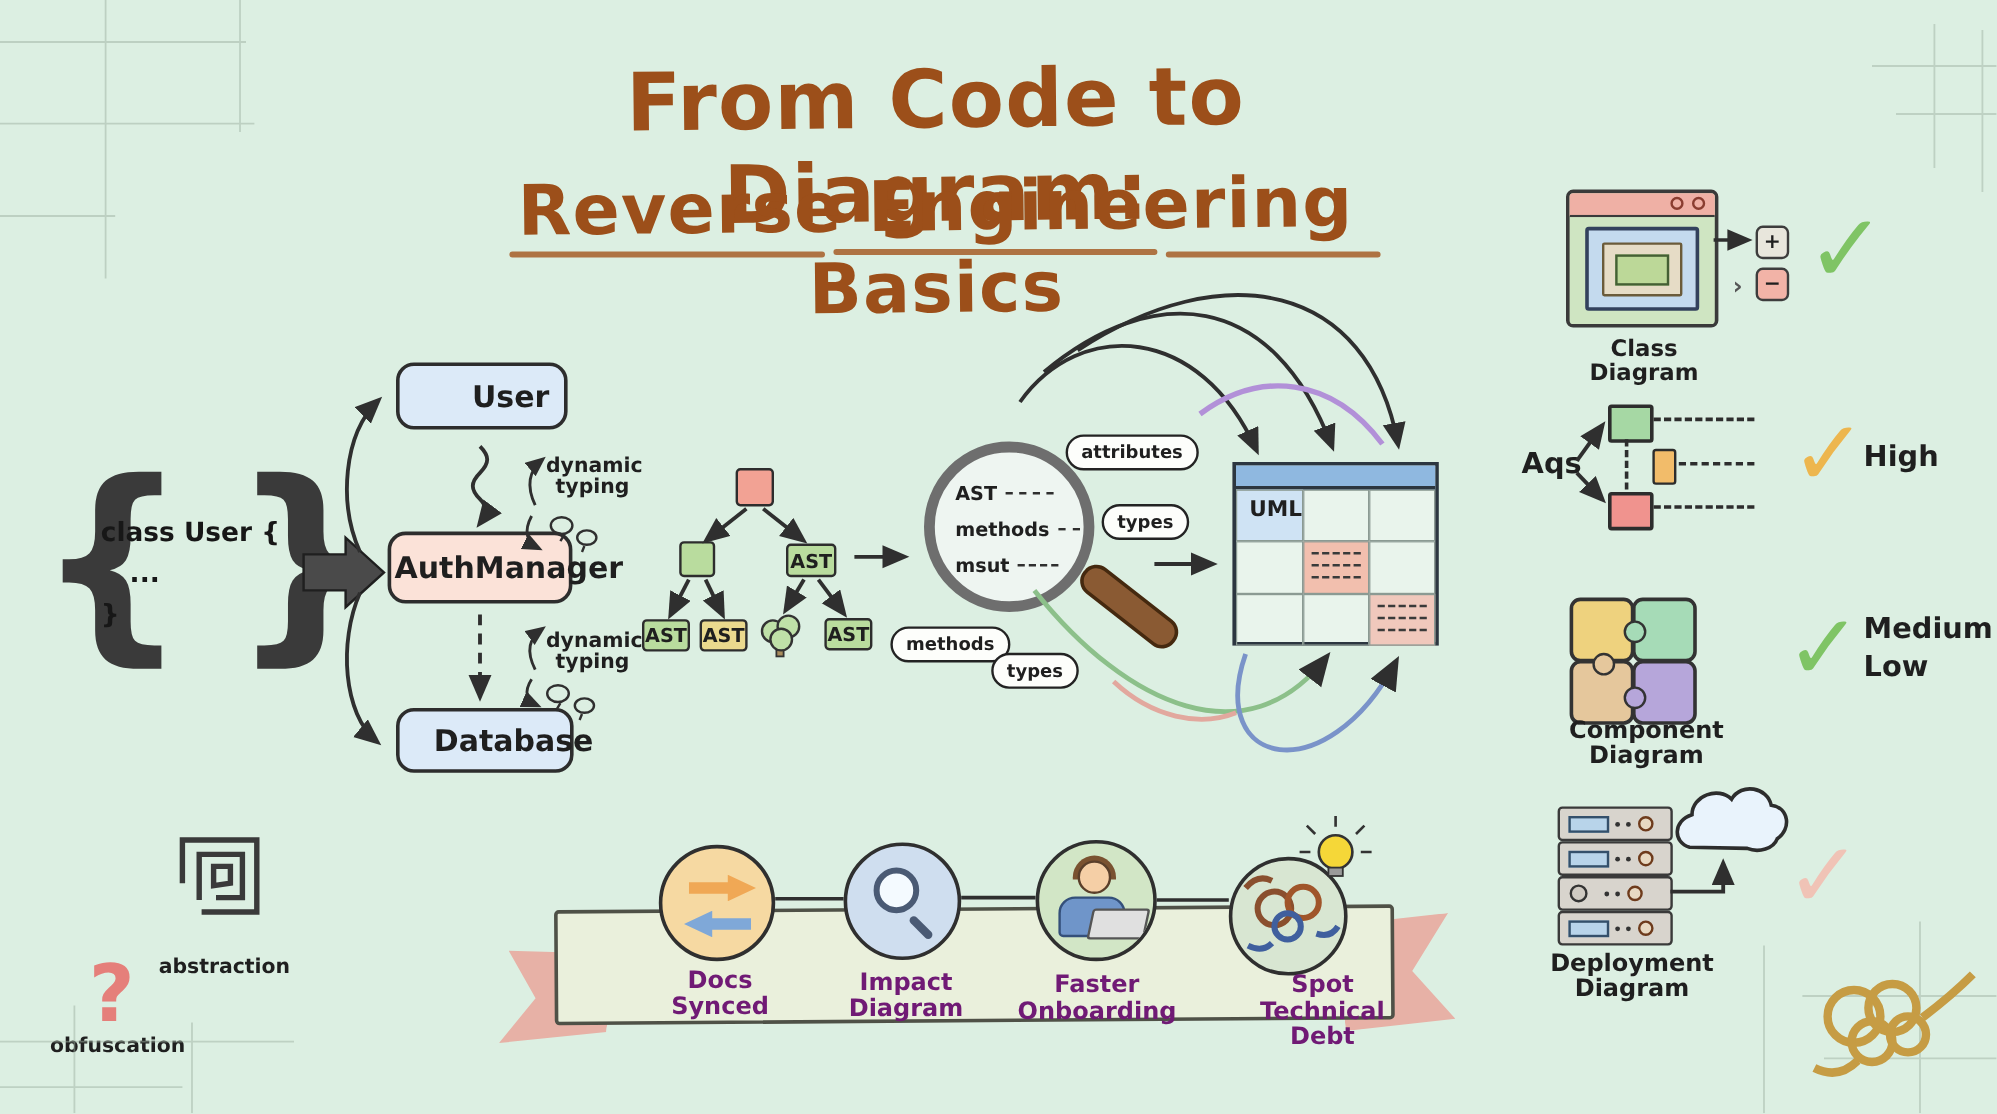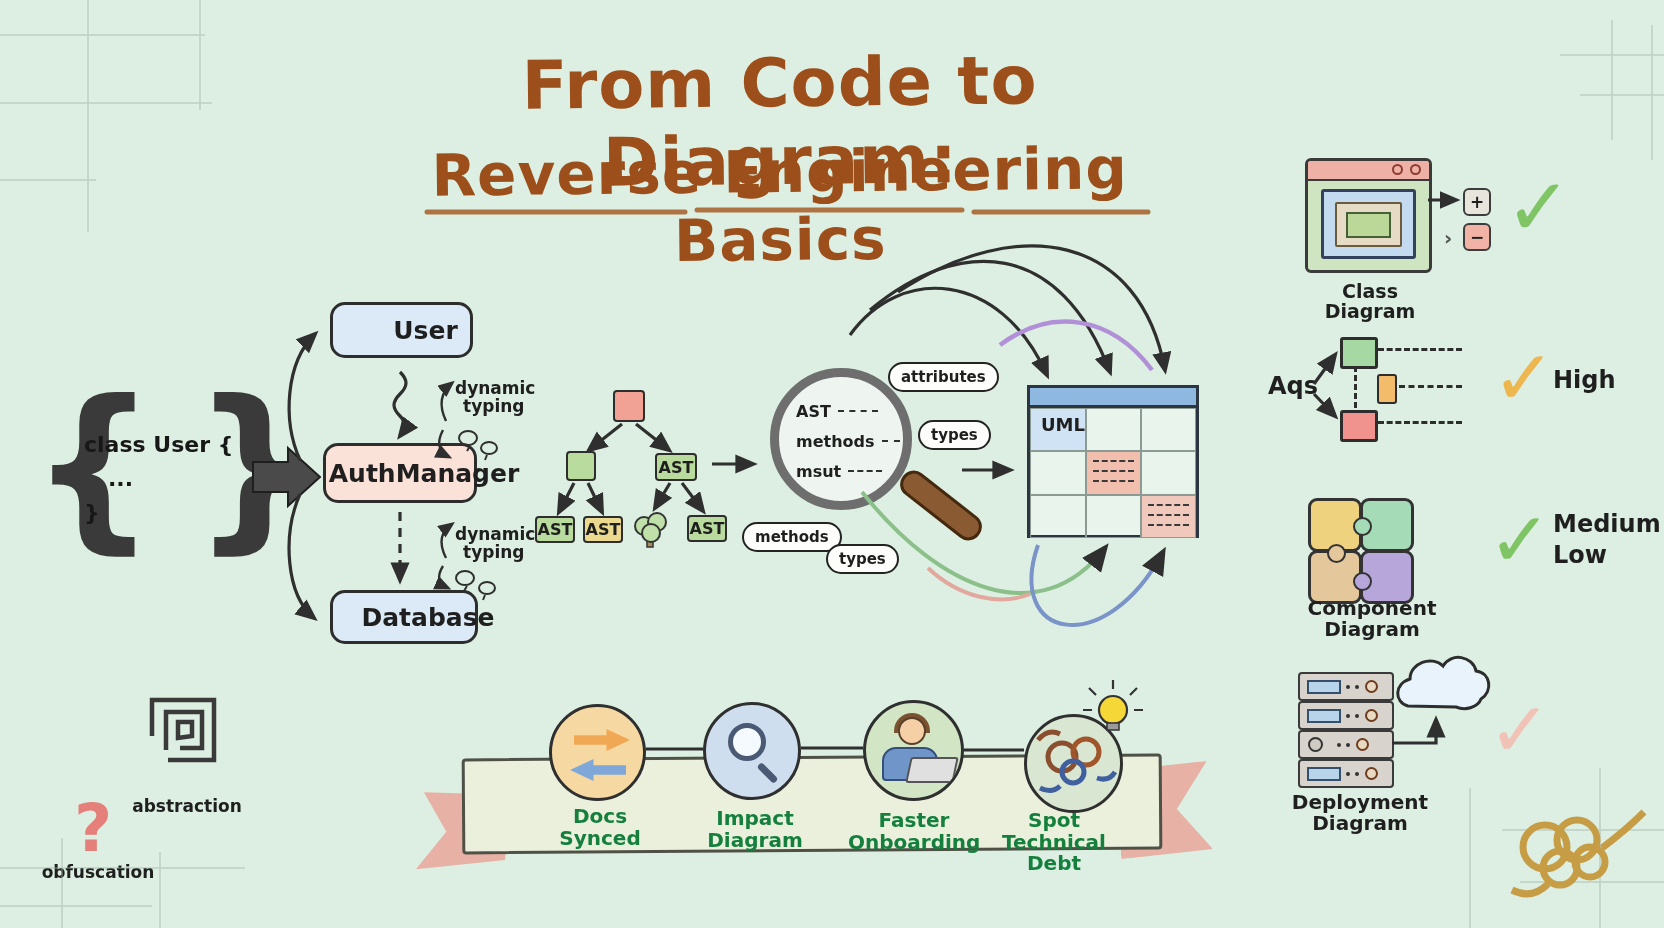--- a/index.html
+++ b/index.html
@@ -35,21 +35,21 @@
   .dashv{position:absolute;border-left:3px dashed #2d2d2d;z-index:2;}
   .puz{position:absolute;border:3px solid #333;border-radius:9px;box-sizing:border-box;z-index:2;}
   .knob{position:absolute;border:2.5px solid #333;border-radius:50%;z-index:3;}
   .srv{position:absolute;height:25px;width:92px;background:#d8d4cd;border:2.5px solid #3a3a3a;border-radius:4px;display:flex;align-items:center;z-index:2;}
   .slot{width:30px;height:10px;background:#b8d4ea;border:2px solid #34506b;margin-left:7px;}
   .dot{width:4px;height:4px;background:#333;border-radius:50%;margin-left:5px;}
   .ring{width:9px;height:9px;border:2.5px solid #6e3b1c;border-radius:50%;background:#e8d9c2;margin-left:6px;}
   .band{background:#eaf0dc;border:3px solid #4f5147;border-radius:4px;transform:rotate(-0.4deg);z-index:1;}
   .fold{background:#e7b1a6;z-index:0;}
   .bcirc{border:3.5px solid #2f2f2f;border-radius:50%;z-index:2;}
-  .blabel{position:absolute;font-weight:bold;font-size:20px;text-align:center;line-height:1.08;z-index:2;color:#15803d;}
+  .blabel{position:absolute;font-weight:bold;font-size:20px;text-align:center;line-height:1.08;z-index:2;color:#701a75;}
   .qmark{font-weight:bold;color:#e57f7a;line-height:1;z-index:2;}
   .smalltext{font-weight:bold;font-size:17px;text-align:center;z-index:2;}
 </style>
 </head>
 <body>
 
 <div class="canvas">
 
   <svg class="layer" width="1664" height="928" viewBox="0 0 1664 928">
     <defs>
@@ -337,21 +337,21 @@
       <div>Synced</div>
   </div>
   <div class="blabel" style="left:695px;top:808px;width:120px;">
     <div>Impact</div>
       <div>Diagram</div>
   </div>
   <div class="blabel" style="left:848px;top:810px;width:132px;">
     <div>Faster</div>
       <div>Onboarding</div>
   </div>
-  <div class="blabel" style="left:974px;top:810px;width:160px;">
+  <div class="blabel" style="left:1022px;top:810px;width:160px;">
     <div>Spot Technical</div>
       <div>Debt</div>
   </div>
 
   <div class="smalltext abs" style="left:128px;top:796px;width:118px;">abstraction</div>
   <div class="abs qmark" style="left:74px;top:796px;font-size:66px;">?</div>
   <div class="smalltext abs" style="left:34px;top:862px;width:128px;">obfuscation</div>
 
 </div>
 

